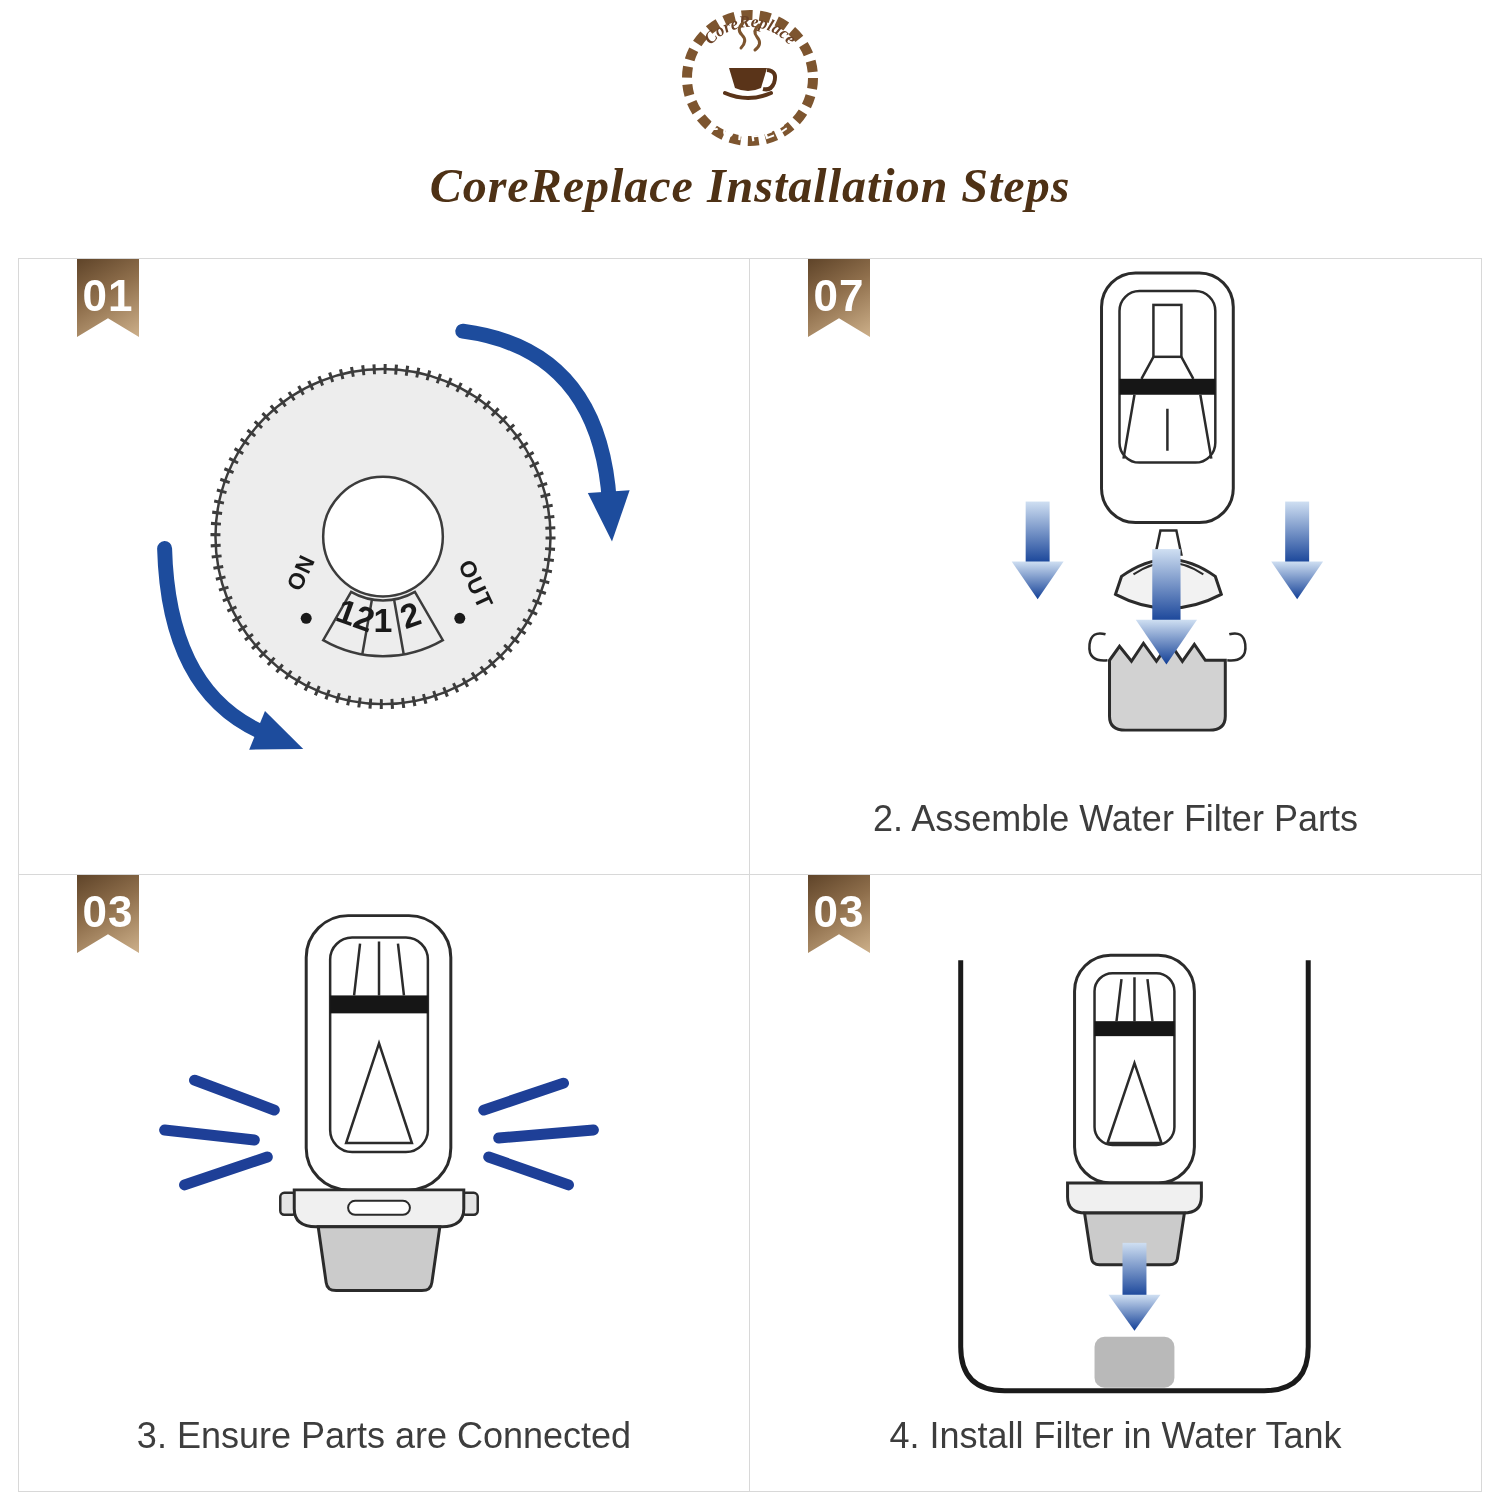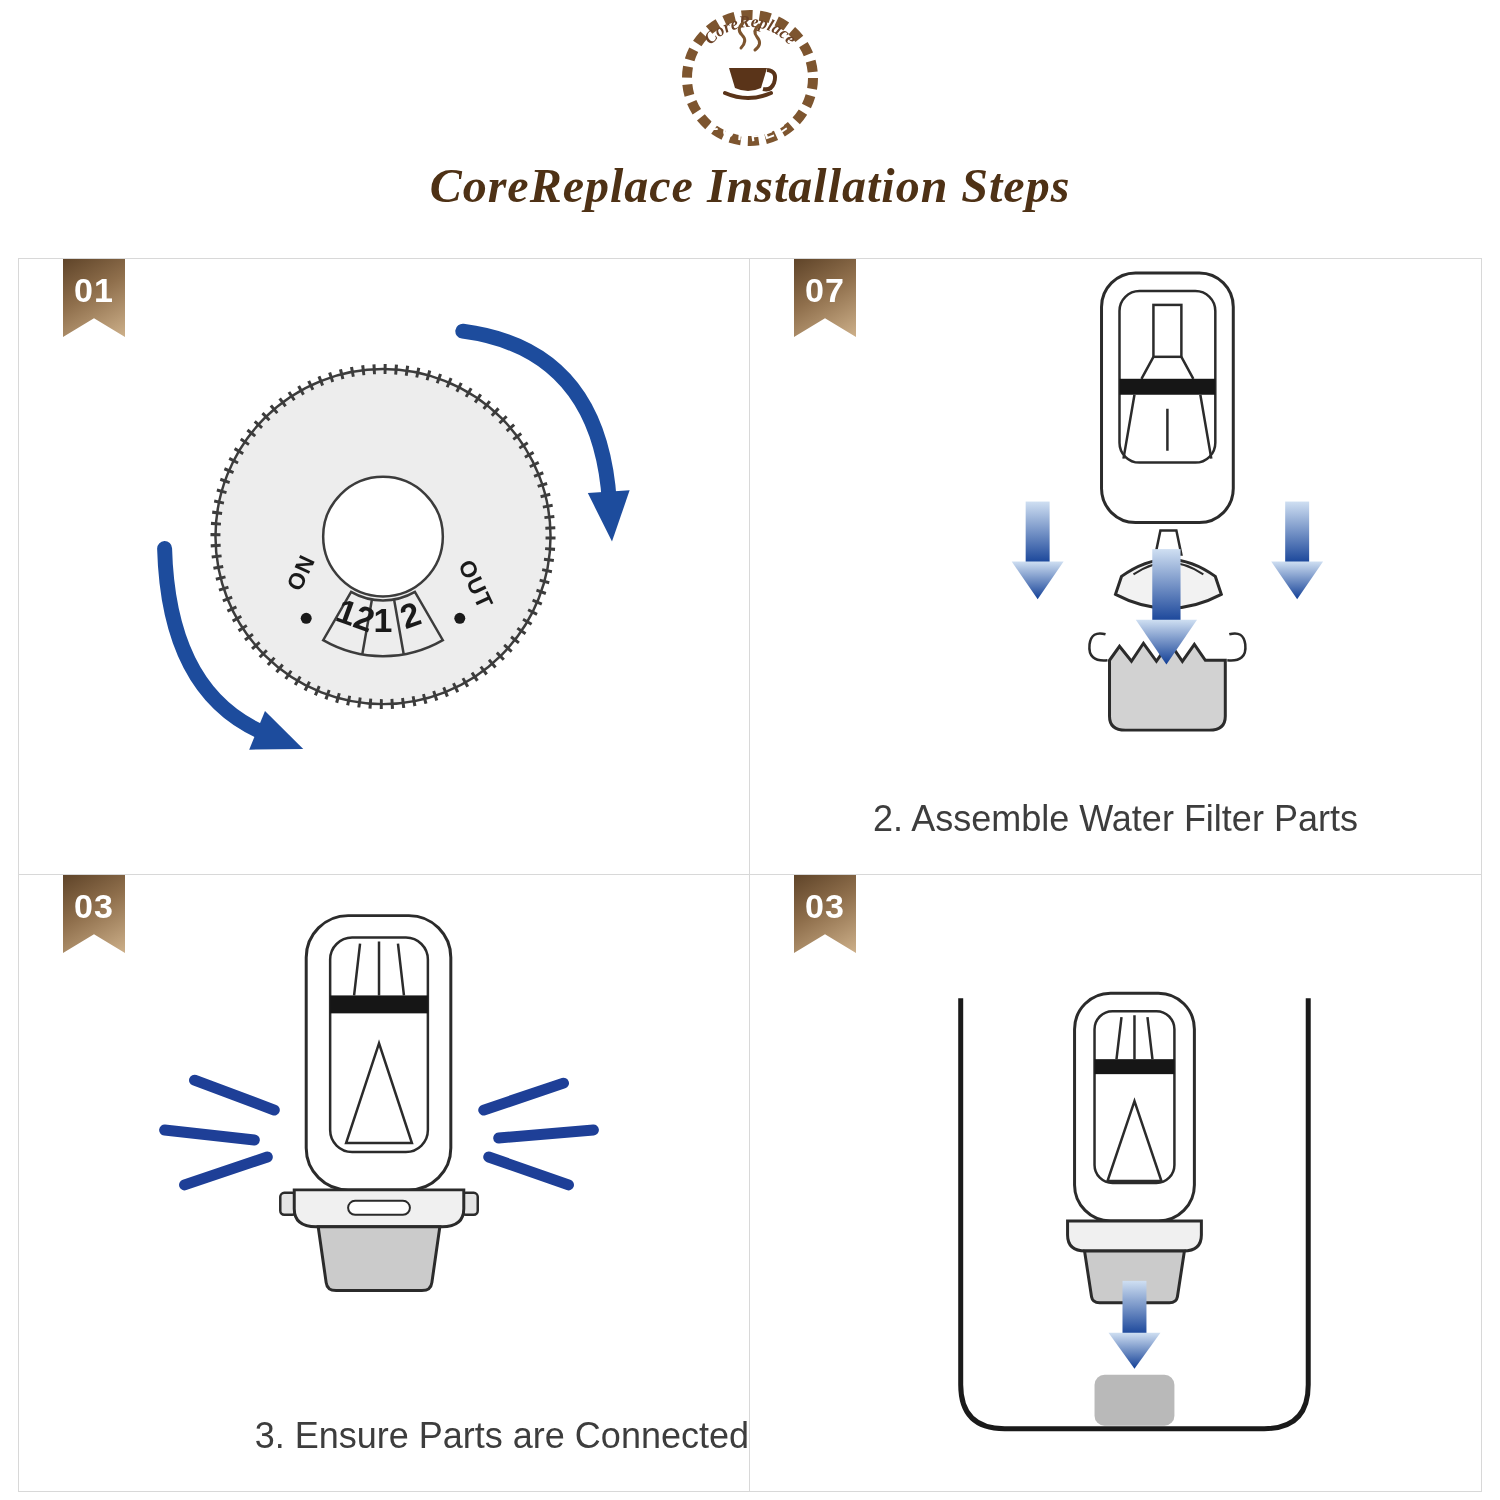--- a/index.html
+++ b/index.html
@@ -9,27 +9,27 @@
 
   .header { height:258px; display:flex; flex-direction:column; align-items:center; padding-top:6px; }
   .logo-wrap { width:150px; height:150px; }
   .title { font-family:Liberation Serif, serif; font-style:italic; font-weight:bold;
            font-size:48px; color:#4e3115; margin-top:2px; letter-spacing:1px; }
 
   .grid { display:grid; grid-template-columns:1fr 1fr; width:1464px; margin:0 auto; }
   .cell { position:relative; height:617px; border:1px solid #d8d8d8;
           display:flex; flex-direction:column; align-items:center; background:#fff; }
   .cell.c2 { border-left:none; }
-  .cell.r2 { border-top:none;align-items:flex-end; }
-
-  .badge { position:absolute; top:0; left:44px; width:62px; height:78px; z-index:2;
+  .cell.r2 { border-top:none; }
+
+  .badge { position:absolute; top:0; left:58px; width:62px; height:78px; z-index:2;
            clip-path:polygon(0 0,100% 0,100% 100%,50% 76%,0 100%);
            background:linear-gradient(150deg,#5f4429 0%,#8f6f4c 45%,#cdb08a 100%);
            color:#fff; display:flex; justify-content:center; padding-top:12px;
-           font-size:34px; font-weight:bold; letter-spacing:1px; }
+           font-size:44px; font-weight:bold; letter-spacing:1px; }
 
   .illus { flex:1; width:100%; min-height:0; }
   .caption { font-size:36px; color:#3d3d3d; padding-bottom:34px; white-space:nowrap; }
 
   svg text { font-family:"Liberation Sans", sans-serif; }
   .logo-serif { font-family:"Liberation Serif", serif; }
 </style>
 </head>
 <body>
 
@@ -185,16 +185,17 @@
           <rect x="345" y="98" width="80" height="172" rx="18" fill="none" stroke="#2b2b2b" stroke-width="2.5"></rect>
           <path d="M372,104 L367,146 M385,102 L385,146 M398,104 L403,146" stroke="#2b2b2b" stroke-width="2.5" fill="none"></path>
           <rect x="345" y="146" width="80" height="15" fill="#161616"></rect>
           <path d="M385,188 L358,268 L412,268 Z" fill="none" stroke="#2b2b2b" stroke-width="2.5"></path>
           <path d="M318,308 L452,308 L452,322 Q452,338 434,338 L336,338 Q318,338 318,322 Z" fill="#f0f0f0" stroke="#2b2b2b" stroke-width="3"></path>
           <path d="M335,338 L435,338 L428,384 Q427,390 420,390 L350,390 Q343,390 342,384 Z" fill="#cbcbcb" stroke="#2b2b2b" stroke-width="3"></path>
         </g>
         <rect x="345" y="462" width="80" height="51" rx="10" fill="#b9b9b9"></rect>
         <use href="#ar4" fill="url(#g4)" transform="translate(385,412)"></use>
       </svg>
+      <div class="caption">4. Install Filter in Water Tank</div>
     </div>
 
   </div>
 </div>
 
 </body></html>

